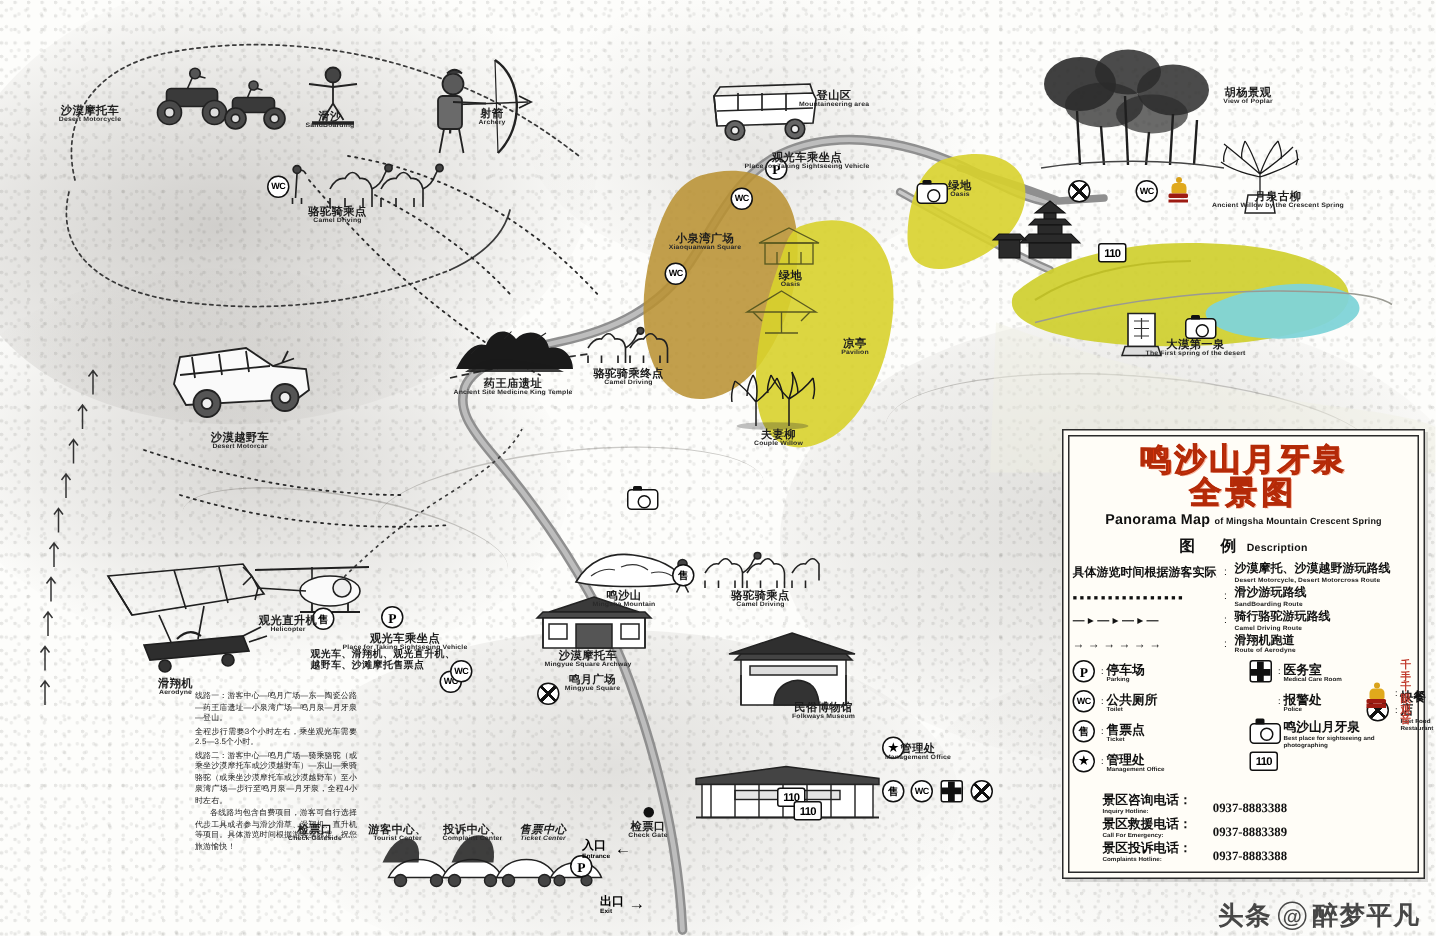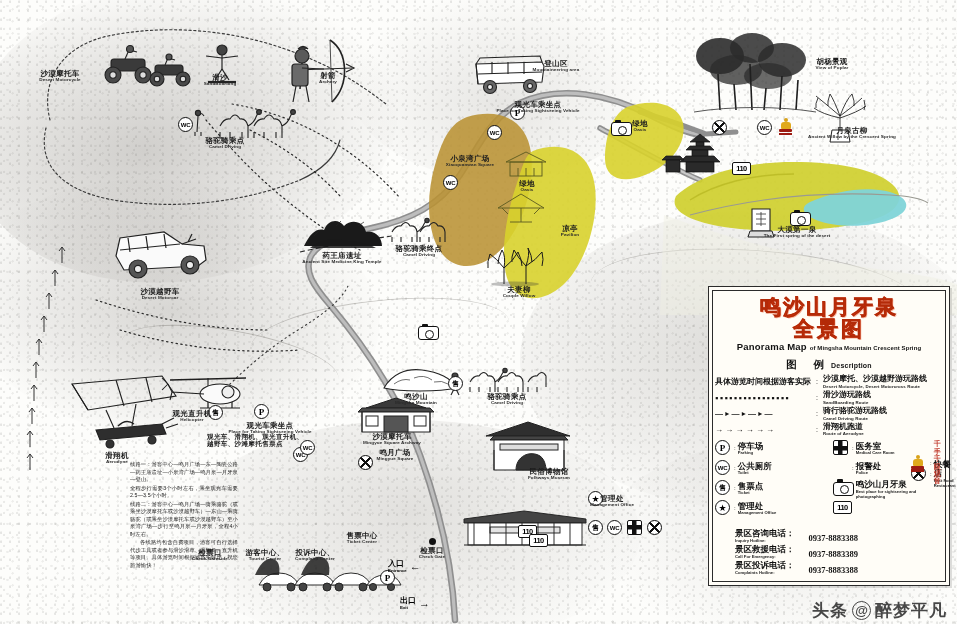--- a/index.html
+++ b/index.html
@@ -815,21 +815,21 @@
         <span class="en">Check Gateside</span>
       </div>
       <div class="lbl" style="left: 265px; top: 549px; transform: translateX(-50%);">
         <span class="cn">游客中心、</span>
         <span class="en">Tourist Center</span>
       </div>
       <div class="lbl" style="left: 315px; top: 549px; transform: translateX(-50%);">
         <span class="cn">投诉中心、</span>
         <span class="en">Complaint Center</span>
       </div>
-      <div class="lbl" style="left: 362px; top: 532px; transform: translateX(-50%);">
+      <div class="lbl" style="left: 362px; top: 549px; transform: translateX(-50%); font-style: italic;">
         <span class="cn">售票中心</span>
         <span class="en">Ticket Center</span>
       </div>
       <div class="lbl" style="left: 432px; top: 547px; transform: translateX(-50%);">
         <span class="cn">检票口</span>
         <span class="en">Check Gate</span>
       </div>
     </div>
 
   <div id="gate-layer">

